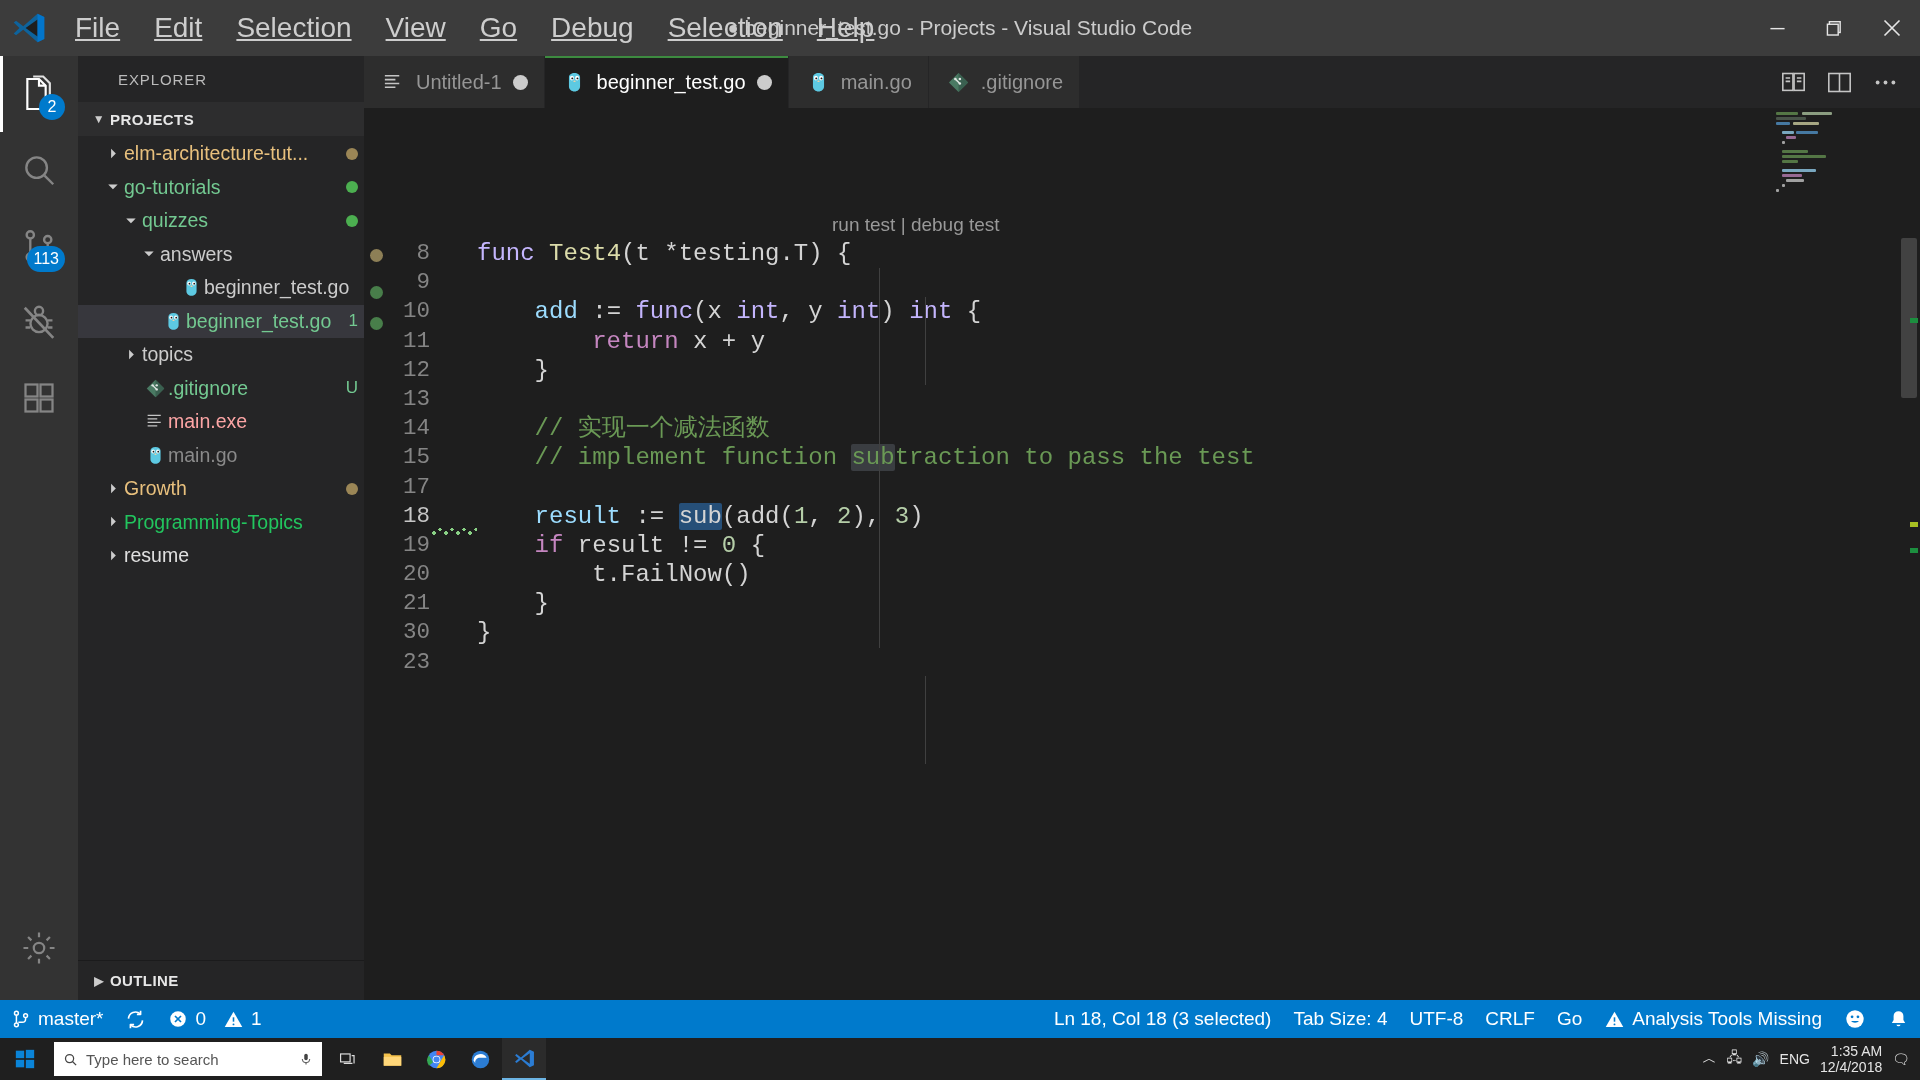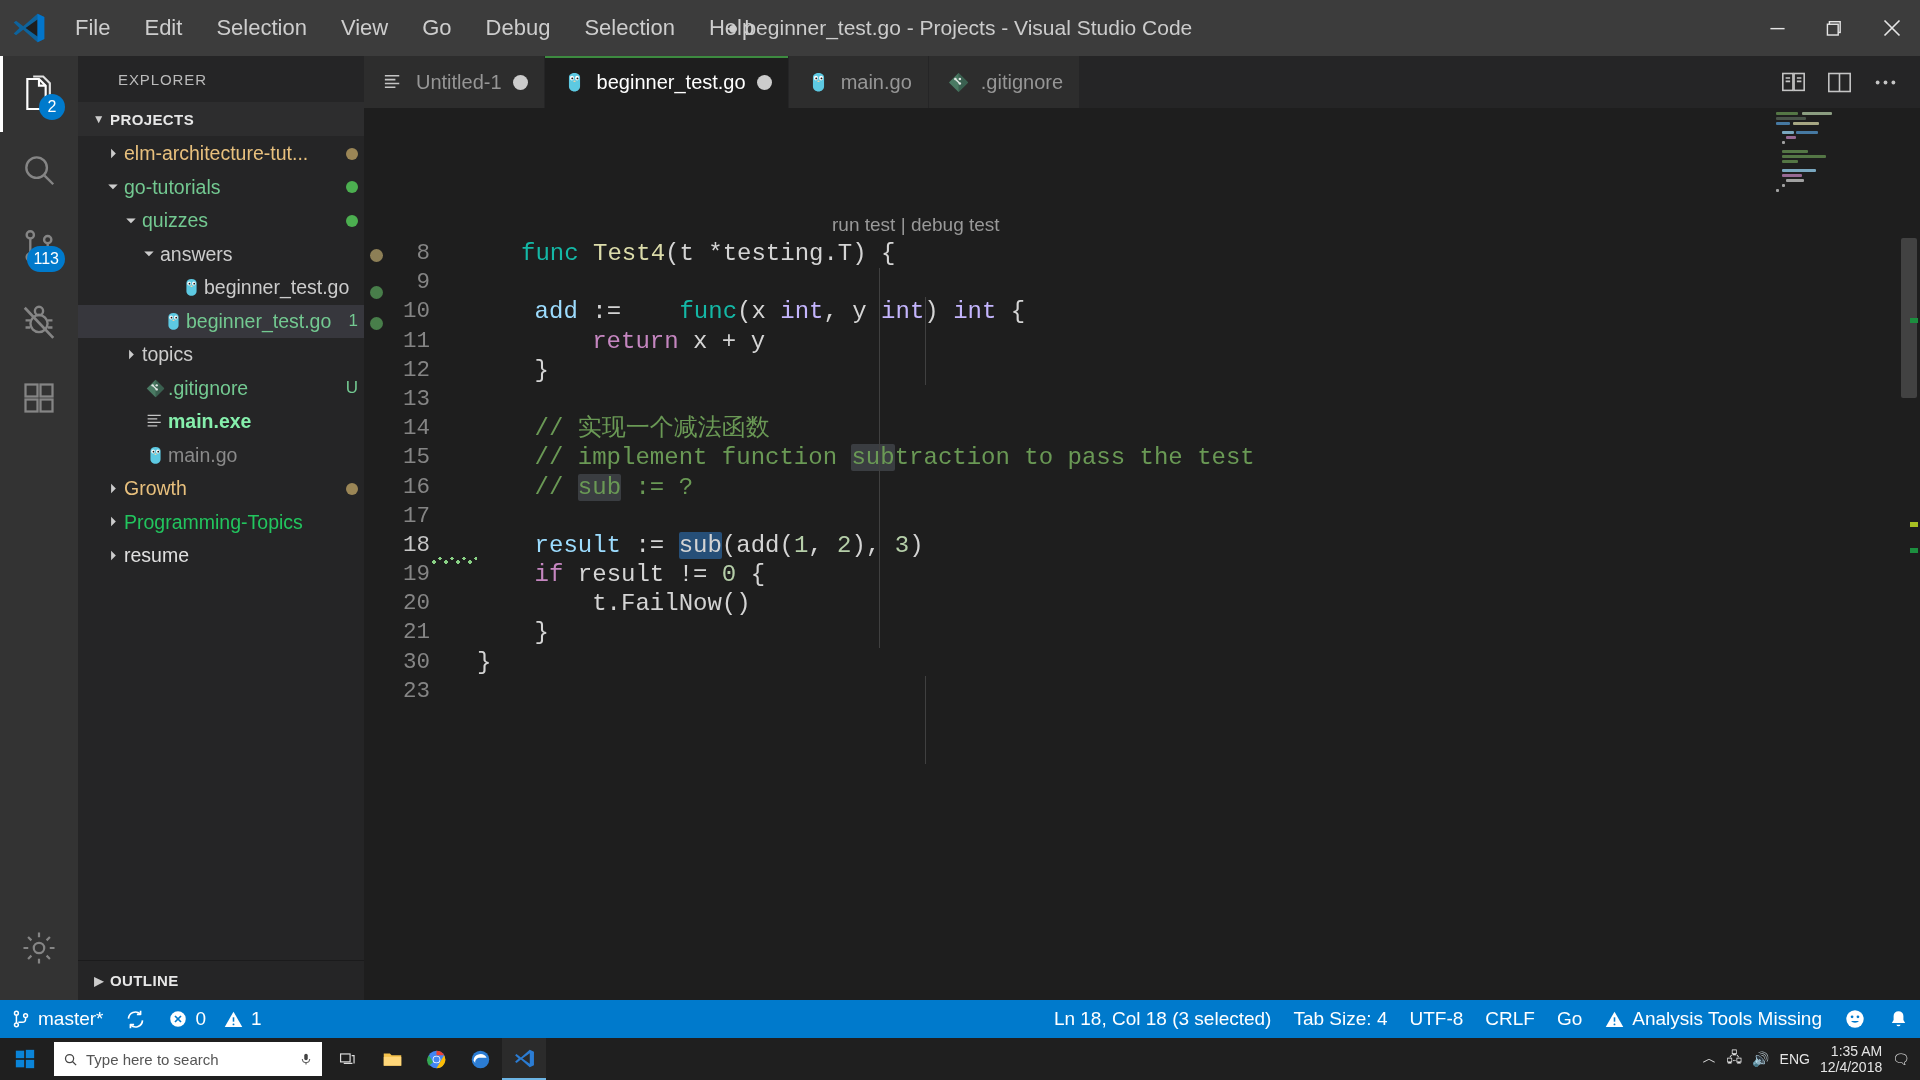--- a/index.html
+++ b/index.html
@@ -12,22 +12,23 @@
   #app { position: relative; width: 1920px; height: 1080px; display: flex; flex-direction: column; }
 
   
   .titlebar {
     height: 56px; background: #3c3c3c; display: flex; align-items: center;
     flex: 0 0 56px; position: relative; color: #cccccc;
   }
   .vs-logo { width: 58px; display: flex; align-items: center; justify-content: center; }
   .menus { display: flex; align-items: center; gap: 0px; }
   .menu-item {
-    padding: 6px 17px; font-size: 22px; color: #cdcdcd; white-space: nowrap;
+    padding: 6px 17px; font-size: 28px; color: #cdcdcd; white-space: nowrap;
     line-height: 1.1;
+    text-decoration: underline;
   }
   .title-center {
     position: absolute; left: 0; right: 0; text-align: center;
     font-size: 21px; color: #cccccc; pointer-events: none;
   }
   .title-center .dot { color: #cccccc; font-size: 18px; vertical-align: 1px; }
   .win-ctrls { margin-left: auto; display: flex; height: 56px; z-index: 3; }
   .win-btn { width: 57px; display: flex; align-items: center; justify-content: center; }
 
   
@@ -112,21 +113,21 @@
   .lnum {
     width: 66px; flex: 0 0 66px; text-align: right; color: #858585; font-size: 22.5px;
     padding-right: 0; margin-right: 47px;
   }
   .cline.cur .lnum { color: #c6c6c6; }
   .ctext { position: relative; color: #d4d4d4; }
   .gutter-dots { position: absolute; left: 6px; top: 0; width: 18px; }
   .gd { position: absolute; width: 13px; height: 13px; border-radius: 50%; }
 
   
-  .k  { color: #14b8a6; margin-left: 44px; }   
+  .k  { color: #c4b5fd; }   
   .kc { color: #c586c0; }   
   .fn { color: #dcdcaa; }   
   .ty { color: #c4b5fd; }   
   .va { color: #9cdcfe; }   
   .nu { color: #b5cea8; }   
   .cm { color: #6a9955; }   
   .pl { color: #d4d4d4; }
   .occ { background: #3a3d41; border-radius: 2px; }
   .sel { background: #264f78; border-radius: 2px; }
   .indent-guide {
@@ -338,21 +339,21 @@
             <span class="label" style="color: rgb(115, 201, 145);">.gitignore</span>
             <span class="gitletter" style="color: rgb(115, 201, 145);">U</span>
           </div>
           <div class="row" style="padding-left: 42px;">
             <span class="twisty"></span>
             <span class="ico">
               <svg width="21" height="21" viewBox="0 0 24 24">
                 <path d="M3 5 h15 M3 9 h11 M3 13 h15 M3 17 h11" stroke="#c5c5c5" stroke-width="1.7"></path>
               </svg>
             </span>
-            <span class="label" style="color: #86efac; font-weight: bold;">main.exe</span>
+            <span class="label" style="color: #fca5a5;">main.exe</span>
           </div>
           <div class="row" style="padding-left: 42px;">
             <span class="twisty"></span>
             <span class="ico">
               <svg width="21" height="21" viewBox="0 0 24 24">
                 <path d="M6.2 6.5 c0-2.6 2.6-4.3 5.8-4.3 s5.8 1.7 5.8 4.3 v9.8 c0 2.9-2.6 5.2-5.8 5.2 s-5.8-2.3-5.8-5.2 z" fill="#5dc9e2"></path>
                 <ellipse cx="9.3" cy="7.4" rx="2.1" ry="2.4" fill="#fff"></ellipse>
                 <ellipse cx="14.7" cy="7.4" rx="2.1" ry="2.4" fill="#fff"></ellipse>
                 <circle cx="9.7" cy="7.7" r="1" fill="#1a1a1a"></circle>
                 <circle cx="15.1" cy="7.7" r="1" fill="#1a1a1a"></circle>
@@ -465,21 +466,20 @@
         </div>
         <div class="code-area" id="codearea">
             <div class="cline"><span class="lnum">8</span><span class="ctext"><span class="k">func </span><span class="fn">Test4</span><span class="pl">(t *testing.T) {</span></span></div>
             <div class="cline"><span class="lnum">9</span><span class="ctext"></span></div>
             <div class="cline"><span class="lnum">10</span><span class="ctext"><span class="pl">    </span><span class="va">add</span><span class="pl"> := </span><span class="k">func</span><span class="pl">(x </span><span class="ty">int</span><span class="pl">, y </span><span class="ty">int</span><span class="pl">) </span><span class="ty">int</span><span class="pl"> {</span></span></div>
             <div class="cline"><span class="lnum">11</span><span class="ctext"><span class="pl">        </span><span class="kc">return</span><span class="pl"> x + y</span></span></div>
             <div class="cline"><span class="lnum">12</span><span class="ctext"><span class="pl">    }</span></span></div>
             <div class="cline"><span class="lnum">13</span><span class="ctext"></span></div>
             <div class="cline"><span class="lnum">14</span><span class="ctext"><span class="pl">    </span><span class="cm">// 实现一个减法函数</span></span></div>
             <div class="cline"><span class="lnum">15</span><span class="ctext"><span class="pl">    </span><span class="cm">// implement function </span><span class="cm occ">sub</span><span class="cm">traction to pass the test</span></span></div>
-            <div class="cline"><span class="lnum">16</span><span class="ctext"><span class="pl">    </span><span class="cm">// </span><span class="cm occ">sub</span><span class="cm"> := ?</span></span></div>
             <div class="cline"><span class="lnum">17</span><span class="ctext"></span></div>
             <div class="cline cur"><span class="lnum">18</span><span class="ctext"><span class="pl">    </span><span class="va">result</span><span class="pl"> := </span><span class="pl sel">sub</span><span class="pl">(</span><span class="pl">add</span><span class="pl">(</span><span class="nu">1</span><span class="pl">, </span><span class="nu">2</span><span class="pl">), </span><span class="nu">3</span><span class="pl">)</span><span style="position: absolute; left: -46px; bottom: -4px; width: 46px; height: 7px; background-image: radial-gradient(circle at 3px 5px, rgb(137, 209, 133) 1.6px, transparent 1.7px), radial-gradient(circle at 9px 1.5px, rgb(137, 209, 133) 1.6px, transparent 1.7px); background-size: 12px 7px;"></span></span></div>
             <div class="cline"><span class="lnum">19</span><span class="ctext"><span class="pl">    </span><span class="kc">if</span><span class="pl"> result != </span><span class="nu">0</span><span class="pl"> {</span></span></div>
             <div class="cline"><span class="lnum">20</span><span class="ctext"><span class="pl">        t.</span><span class="pl">FailNow</span><span class="pl">()</span></span></div>
             <div class="cline"><span class="lnum">21</span><span class="ctext"><span class="pl">    }</span></span></div>
             <div class="cline"><span class="lnum">30</span><span class="ctext"><span class="pl">}</span></span></div>
             <div class="cline"><span class="lnum">23</span><span class="ctext"></span></div>
             <div class="indent-guide" style="left: 515px; top: 29px; height: 380px; bottom: auto;"></div>
             <div class="indent-guide" style="left: 561px; top: 58px; height: 88px; bottom: auto;"></div>
             <div class="indent-guide" style="left: 561px; top: 437px; height: 88px; bottom: auto;"></div>

